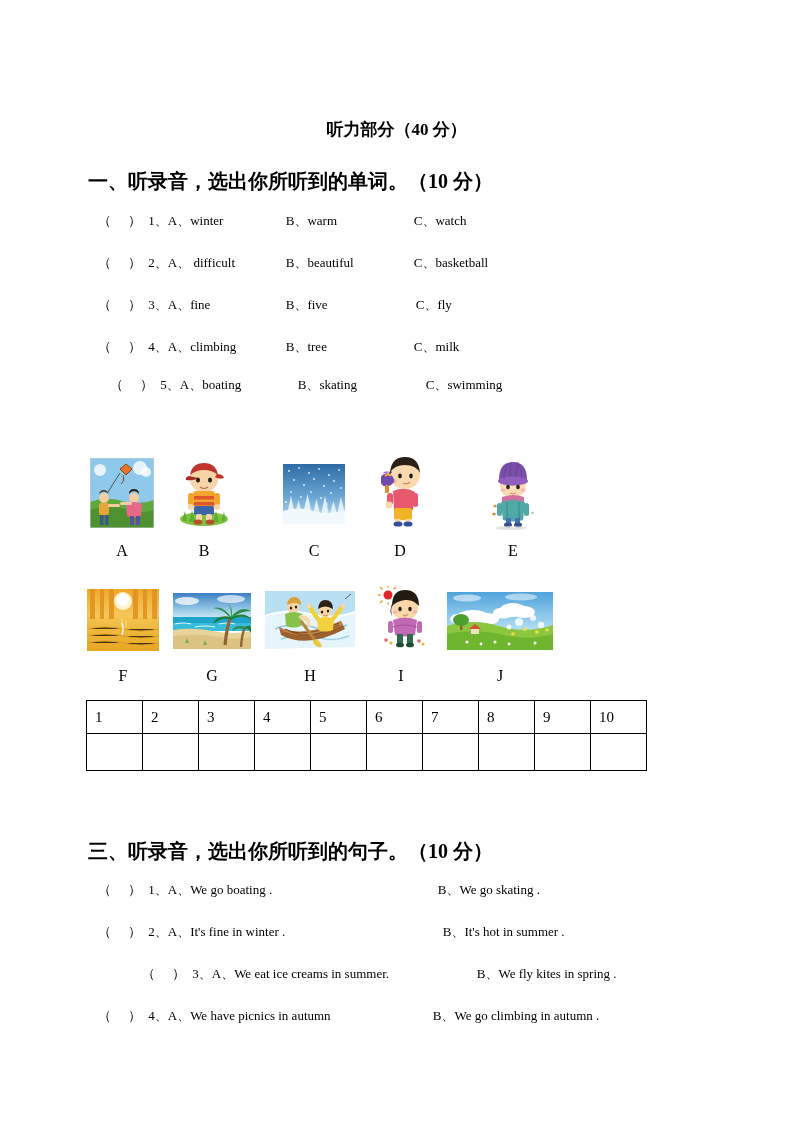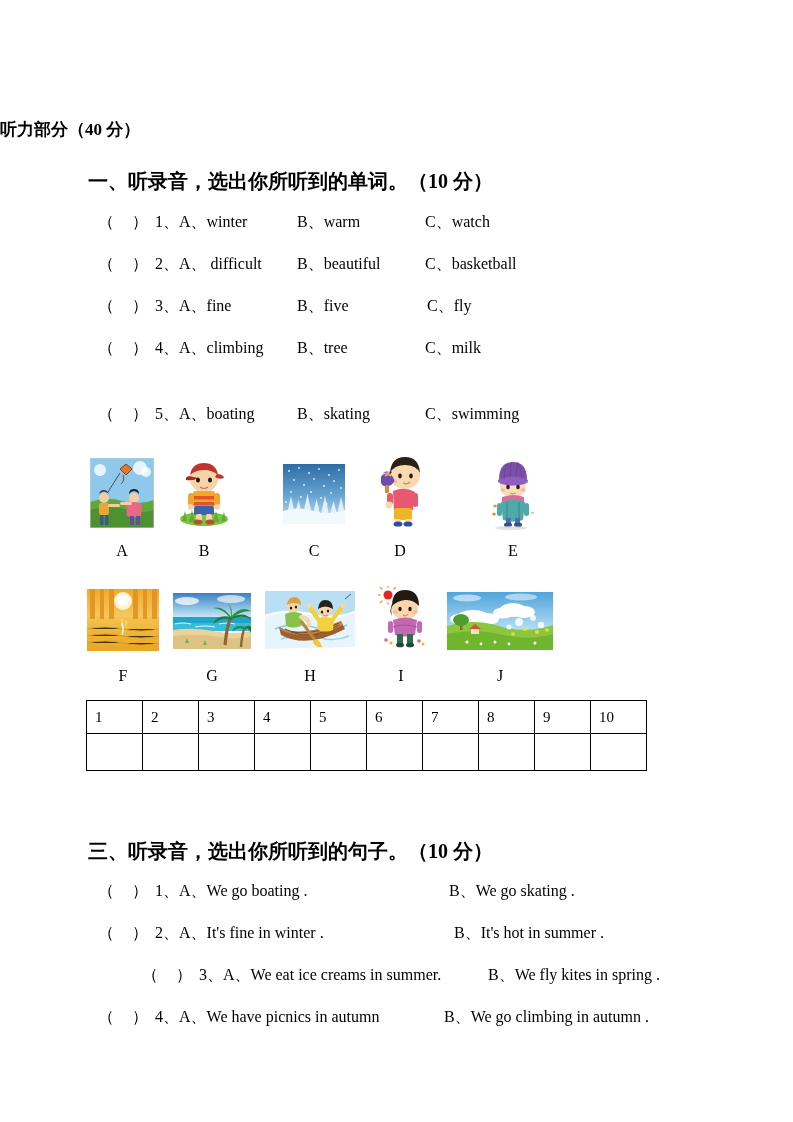--- a/index.html
+++ b/index.html
@@ -16,32 +16,32 @@
   .page { padding: 0; position: relative; width: 793px; height: 1122px; }
 
   
   .doc-title {
     position: absolute; left: 88px; top: 80px; width: 640px;
     font-size: 17px; font-weight: bold; letter-spacing: 0px;
     white-space: nowrap;
   }
   .section-title {
     position: absolute; left: 0; top: 118px; width: 793px;
-    text-align: left; font-size: 17px; font-weight: bold;
+    text-align: center; font-size: 17px; font-weight: bold;
   }
 
   .q-head {
     position: absolute; left: 88px;
     font-size: 20px; font-weight: bold;
   }
 
   
   .choice-row {
     position: absolute; left: 98px;
-    font-size: 16px;
+    font-size: 13px;
     white-space: nowrap;
   }
   .choice-row .paren { letter-spacing: 7px; }
   .choice-row .num { }
   .opt { display: inline-block; }
   .pic-cell { position: absolute; }
   .pic-frame { position: relative; overflow: hidden; }
   .pic-label {
     position: absolute; font-size: 16px; text-align: center;
     font-family: "Liberation Serif", serif;
@@ -82,21 +82,21 @@
   </div>
 
   <div class="choice-row" style="top:296px;">
     <span class="paren">（    ）</span><span class="num">3、</span><span class="opt" style="width:118px">A、fine</span><span class="opt" style="width:130px">B、five</span><span class="opt">C、fly</span>
   </div>
 
   <div class="choice-row" style="top:338px;">
     <span class="paren">（    ）</span><span class="num">4、</span><span class="opt" style="width:118px">A、climbing</span><span class="opt" style="width:128px">B、tree</span><span class="opt">C、milk</span>
   </div>
 
-  <div class="choice-row" style="top:404px;">
+  <div class="choice-row" style="top:376px;margin-left:12px;">
     <span class="paren">（    ）</span><span class="num">5、</span><span class="opt" style="width:118px">A、boating</span><span class="opt" style="width:128px">B、skating</span><span class="opt">C、swimming</span>
   </div>
 
 
   <div class="pic-cell" style="left:90px; top:458px; width:64px; height:70px;">
     <div class="pic-frame" style="width:64px;height:70px;">
       <svg class="art" viewBox="0 0 64 70" preserveAspectRatio="none">
         <rect width="64" height="70" fill="#8ec9ec"></rect>
         <path d="M0 44 Q16 38 32 43 Q48 48 64 42 L64 70 L0 70Z" fill="#5fa83b"></path>
         <path d="M0 52 Q20 46 40 52 Q54 56 64 52 L64 70 L0 70Z" fill="#4d9130"></path>

